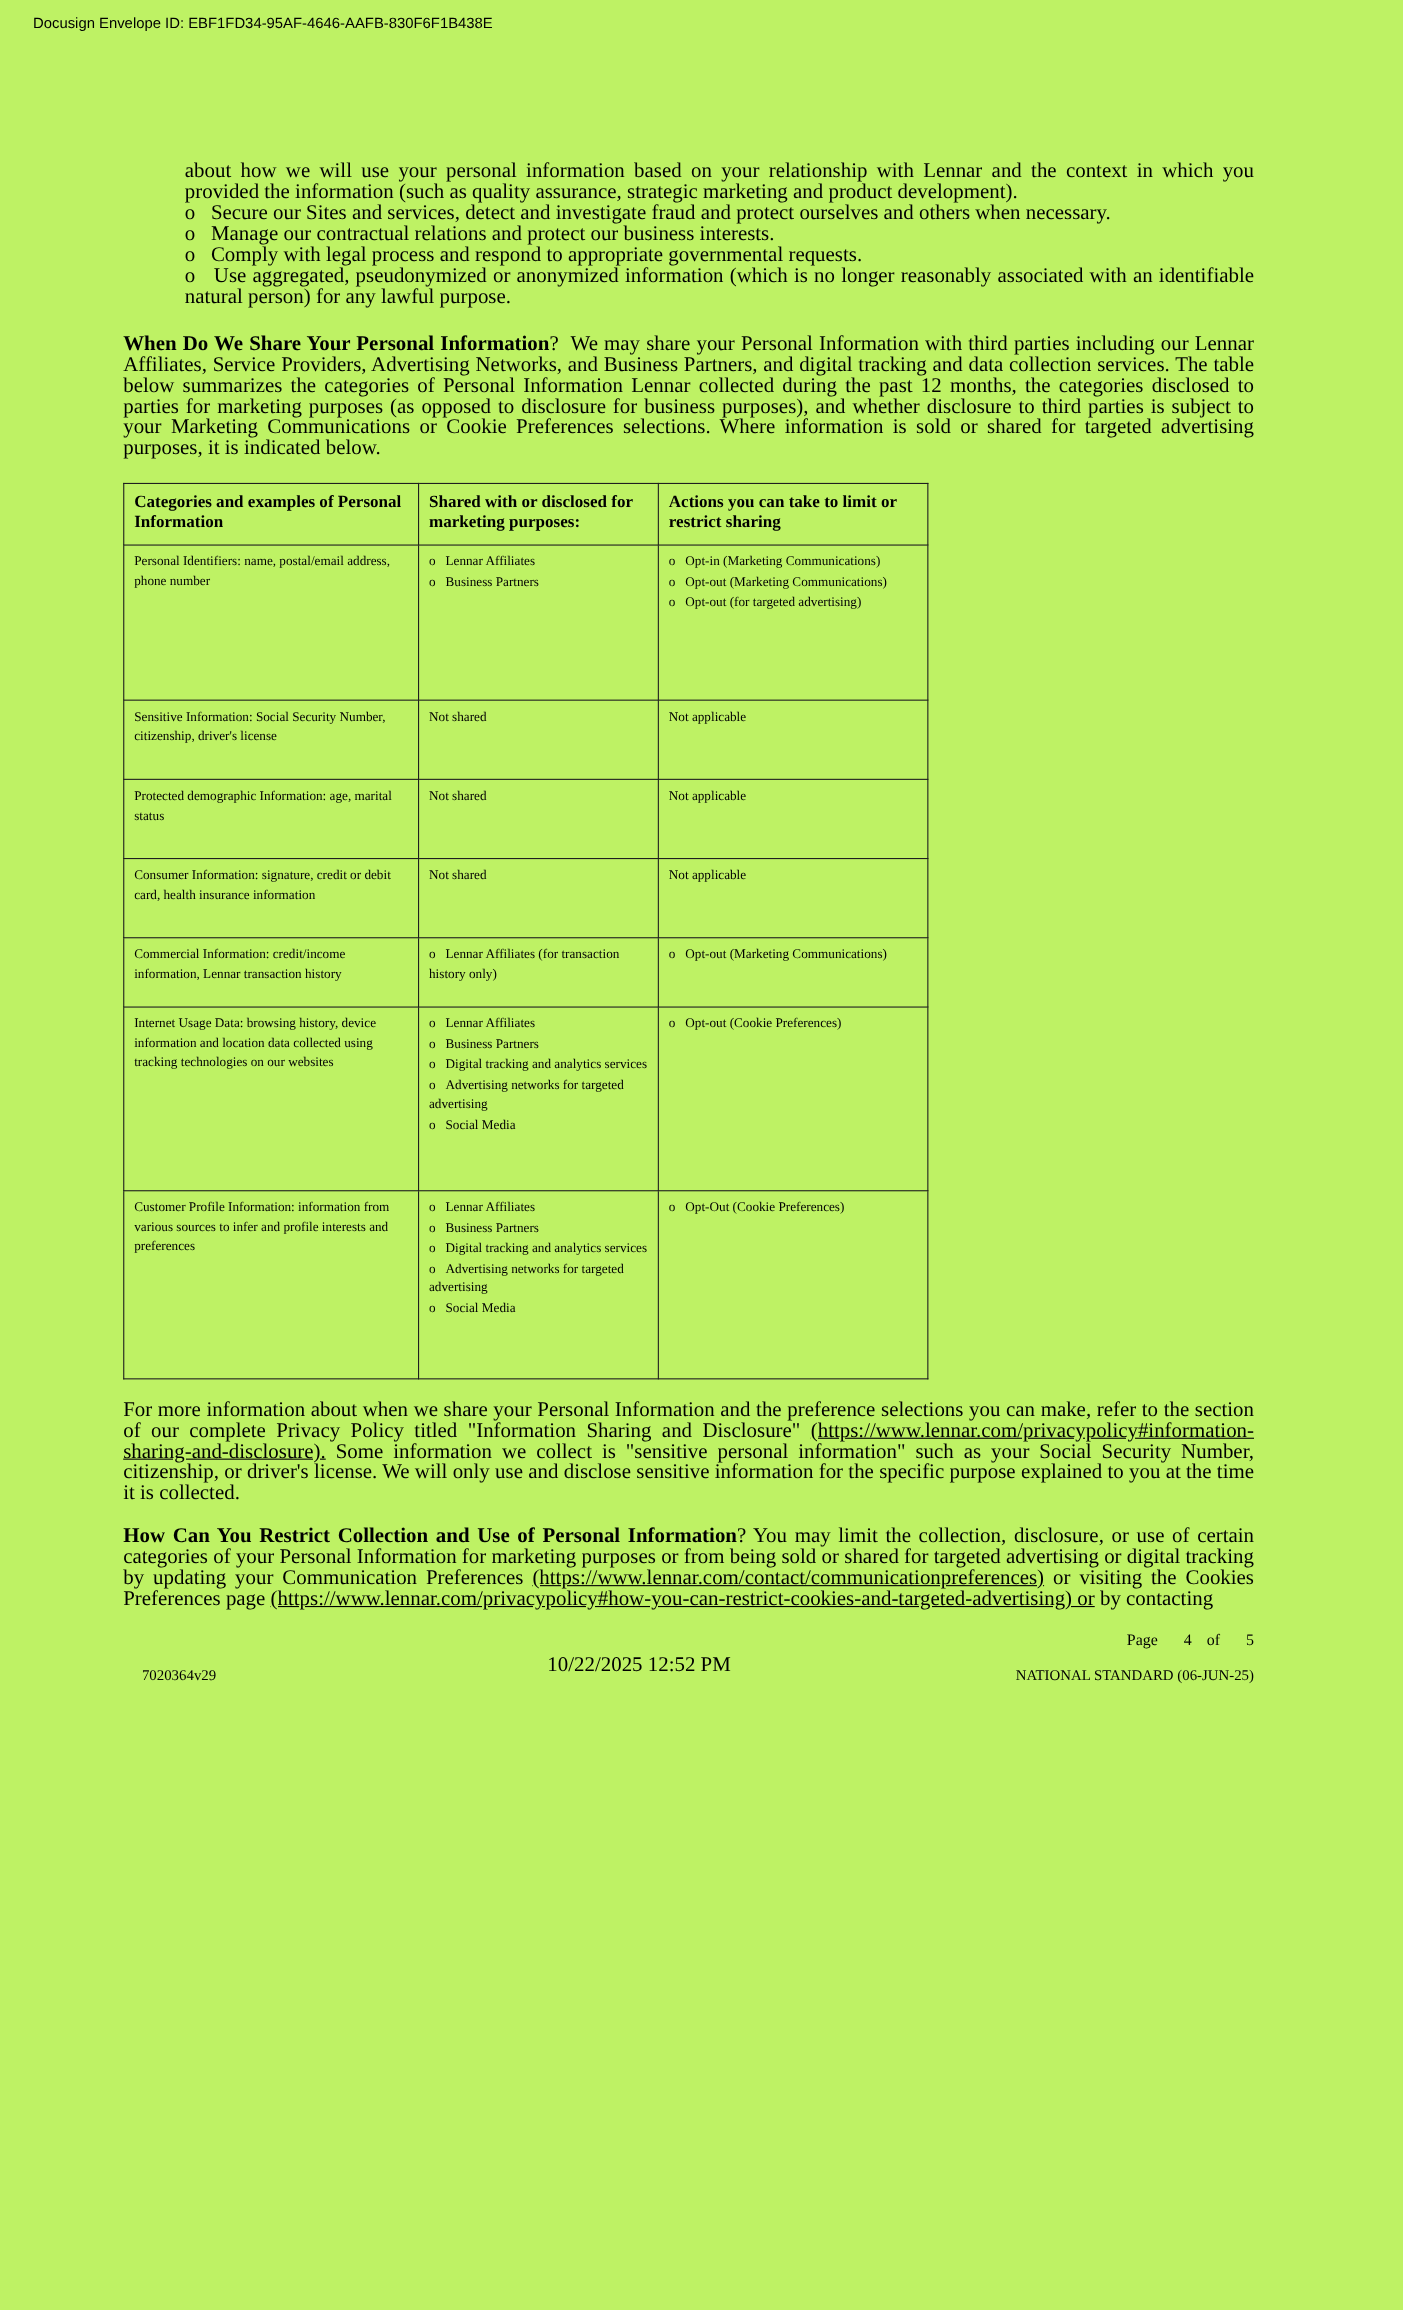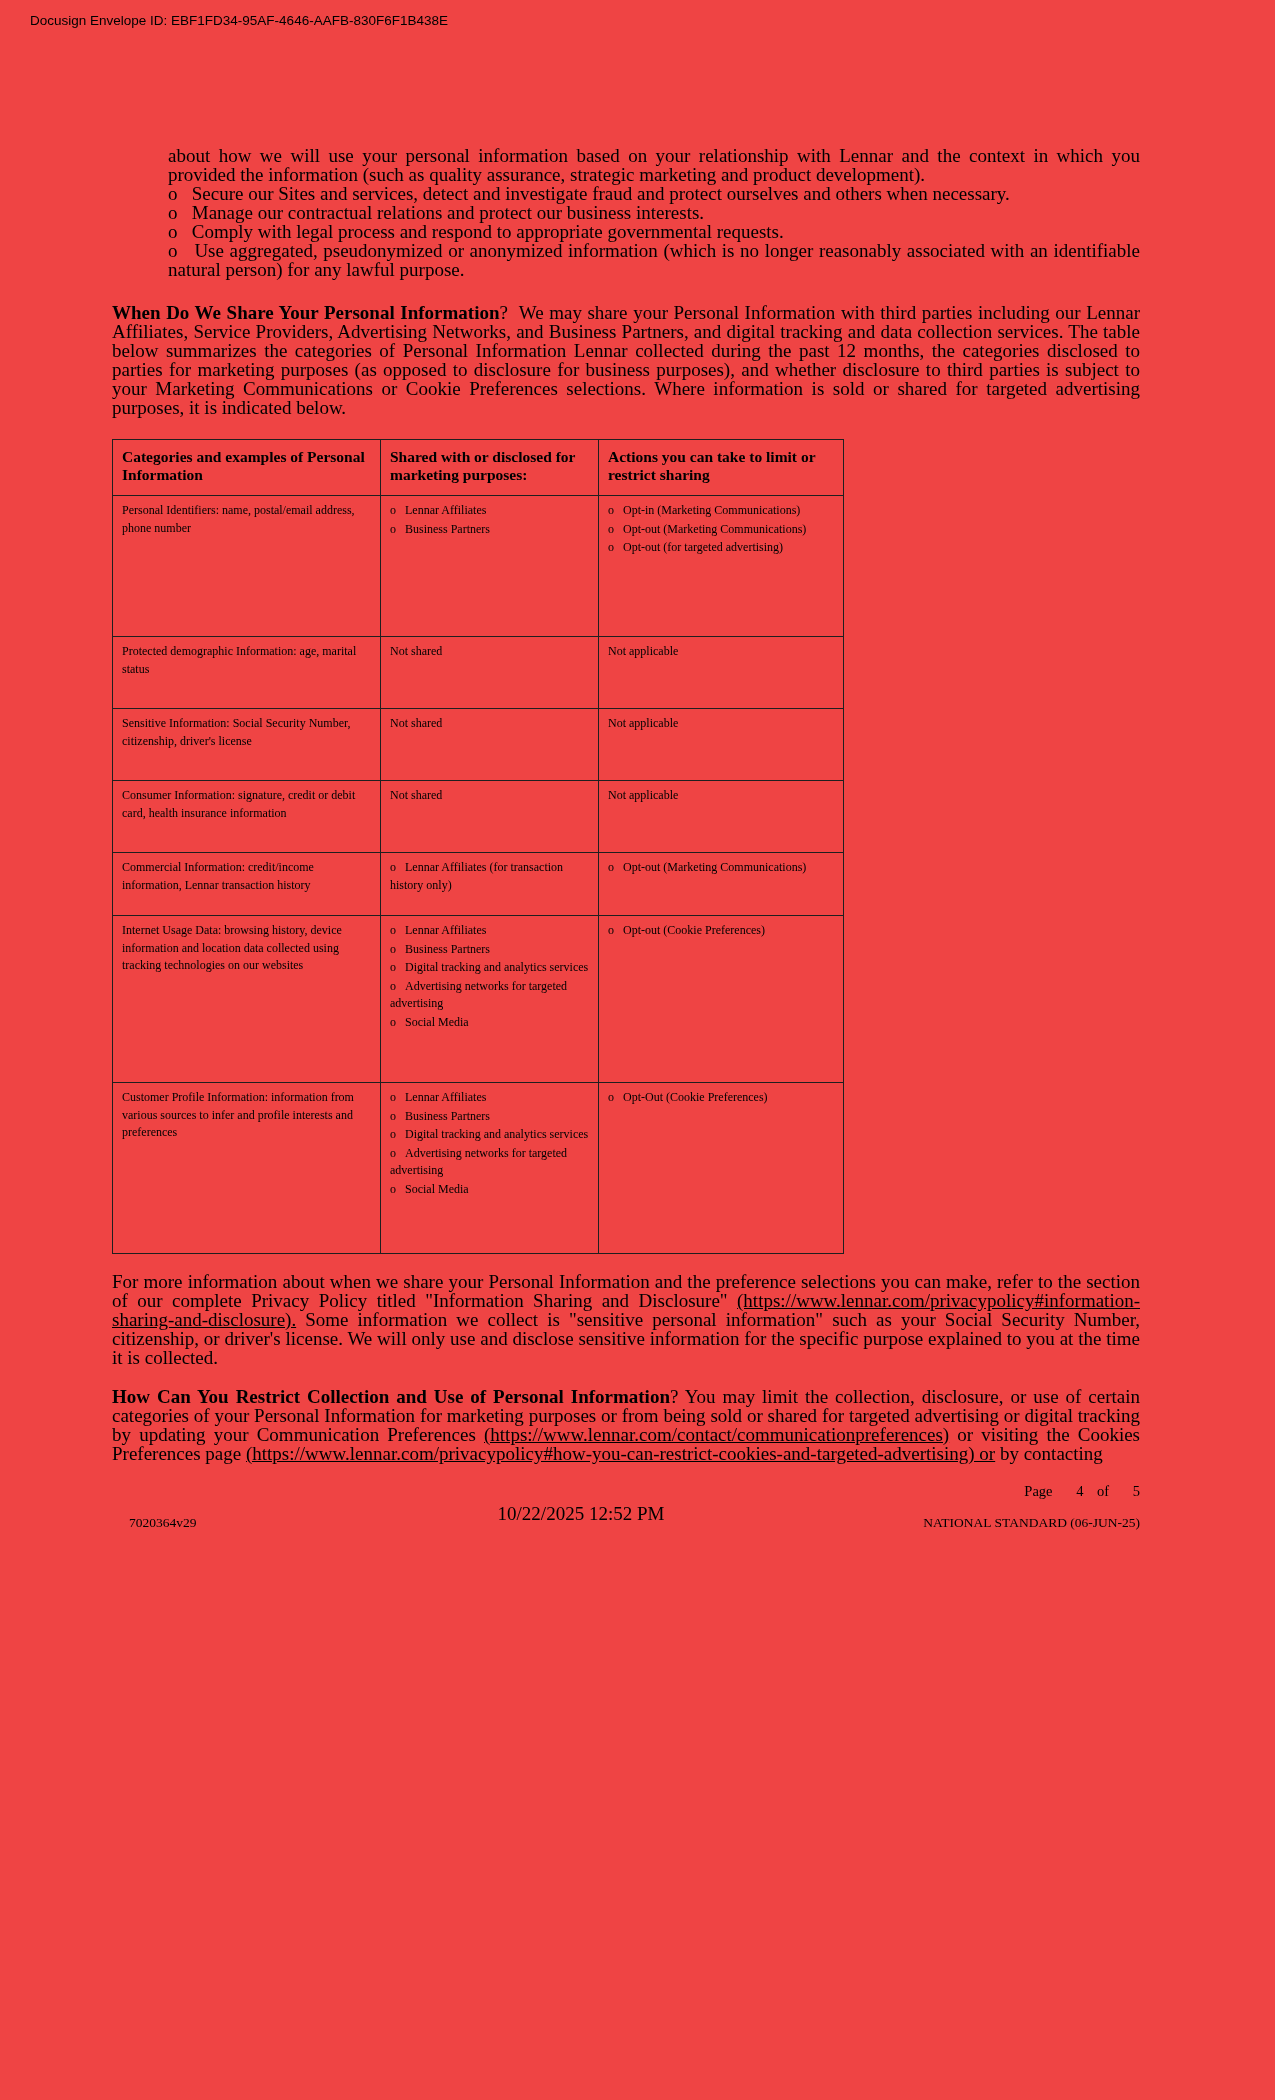--- a/index.html
+++ b/index.html
@@ -1,21 +1,21 @@
 <!DOCTYPE html>
 <html><head>
 <meta charset="utf-8">
 <title>Document</title>
 <style>
   html, body { margin: 0; padding: 0; background: #ffffff; }
   .page {
     position: relative;
     width: 1275px;
     height: 2100px;
-    background: #ef4444;
+    background: #bef264;
     color: #000000;
     font-family: "Liberation Serif", serif;
     overflow: hidden;
   }
   .docusign-line {
     position: absolute;
     top: 13px;
     left: 30px;
     font-family: "Liberation Sans", sans-serif;
     font-size: 13.5px;
@@ -152,26 +152,26 @@
               <div class="cell-bullet">o&nbsp;&nbsp;&nbsp;Lennar Affiliates</div>
               <div class="cell-bullet">o&nbsp;&nbsp;&nbsp;Business Partners</div>
             </td>
             <td>
               <div class="cell-bullet">o&nbsp;&nbsp;&nbsp;Opt-in (Marketing Communications)</div>
               <div class="cell-bullet">o&nbsp;&nbsp;&nbsp;Opt-out (Marketing Communications)</div>
               <div class="cell-bullet">o&nbsp;&nbsp;&nbsp;Opt-out (for targeted advertising)</div>
             </td>
           </tr>
           <tr style="height: 72px;">
-            <td>Protected demographic Information: age, marital status</td>
+            <td>Sensitive Information: Social Security Number, citizenship, driver's license</td>
             <td>Not shared</td>
             <td>Not applicable</td>
           </tr>
           <tr style="height: 72px;">
-            <td>Sensitive Information: Social Security Number, citizenship, driver's license</td>
+            <td>Protected demographic Information: age, marital status</td>
             <td>Not shared</td>
             <td>Not applicable</td>
           </tr>
           <tr style="height: 72px; padding-left: 15px;">
             <td>Consumer Information: signature, credit or debit card, health insurance information</td>
             <td>Not shared</td>
             <td>Not applicable</td>
           </tr>
           <tr style="height: 63px;">
             <td>Commercial Information: credit/income information, Lennar transaction history</td>

